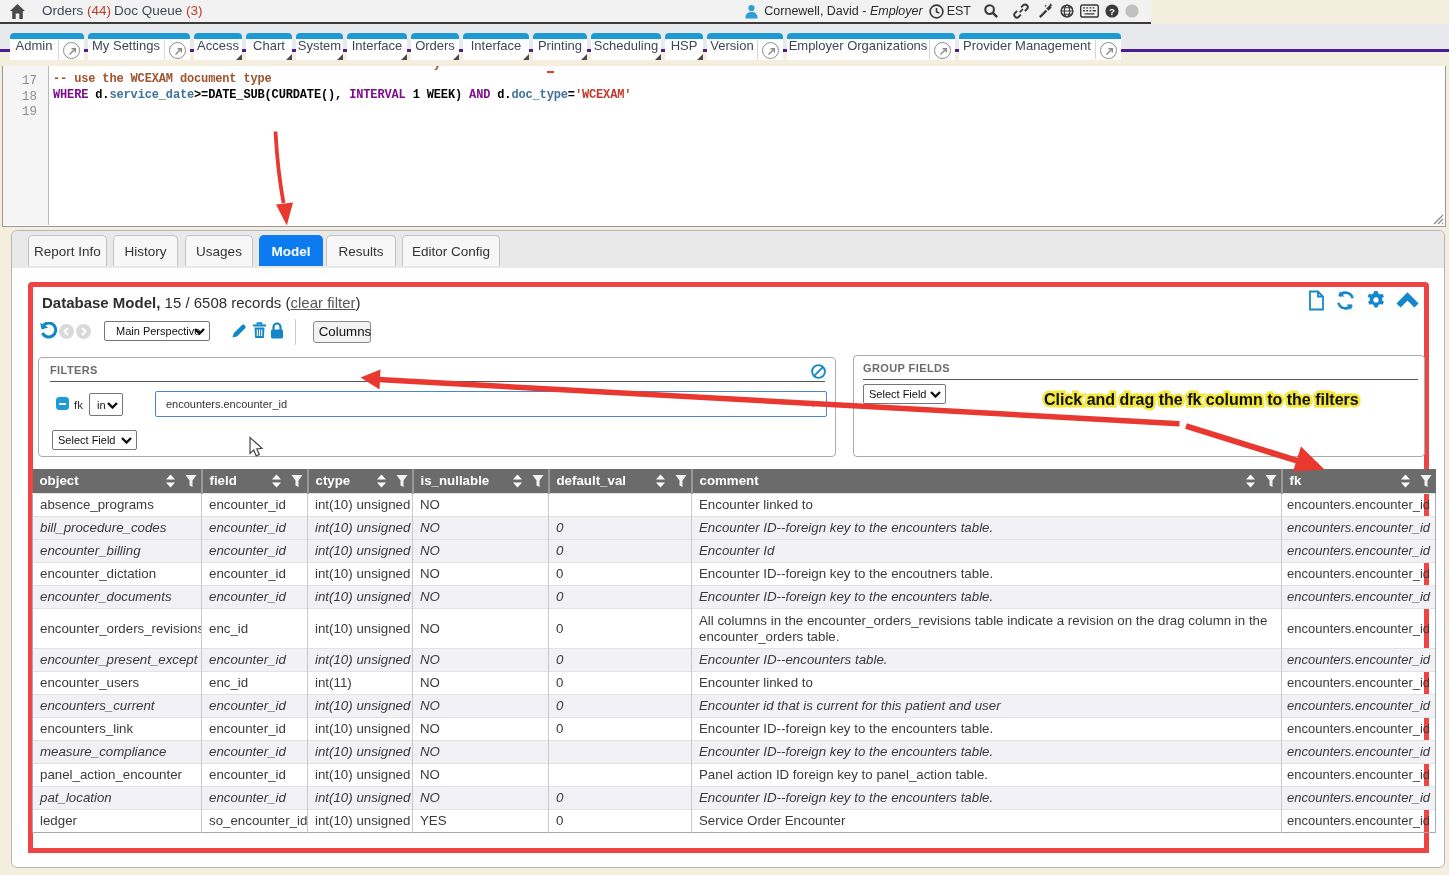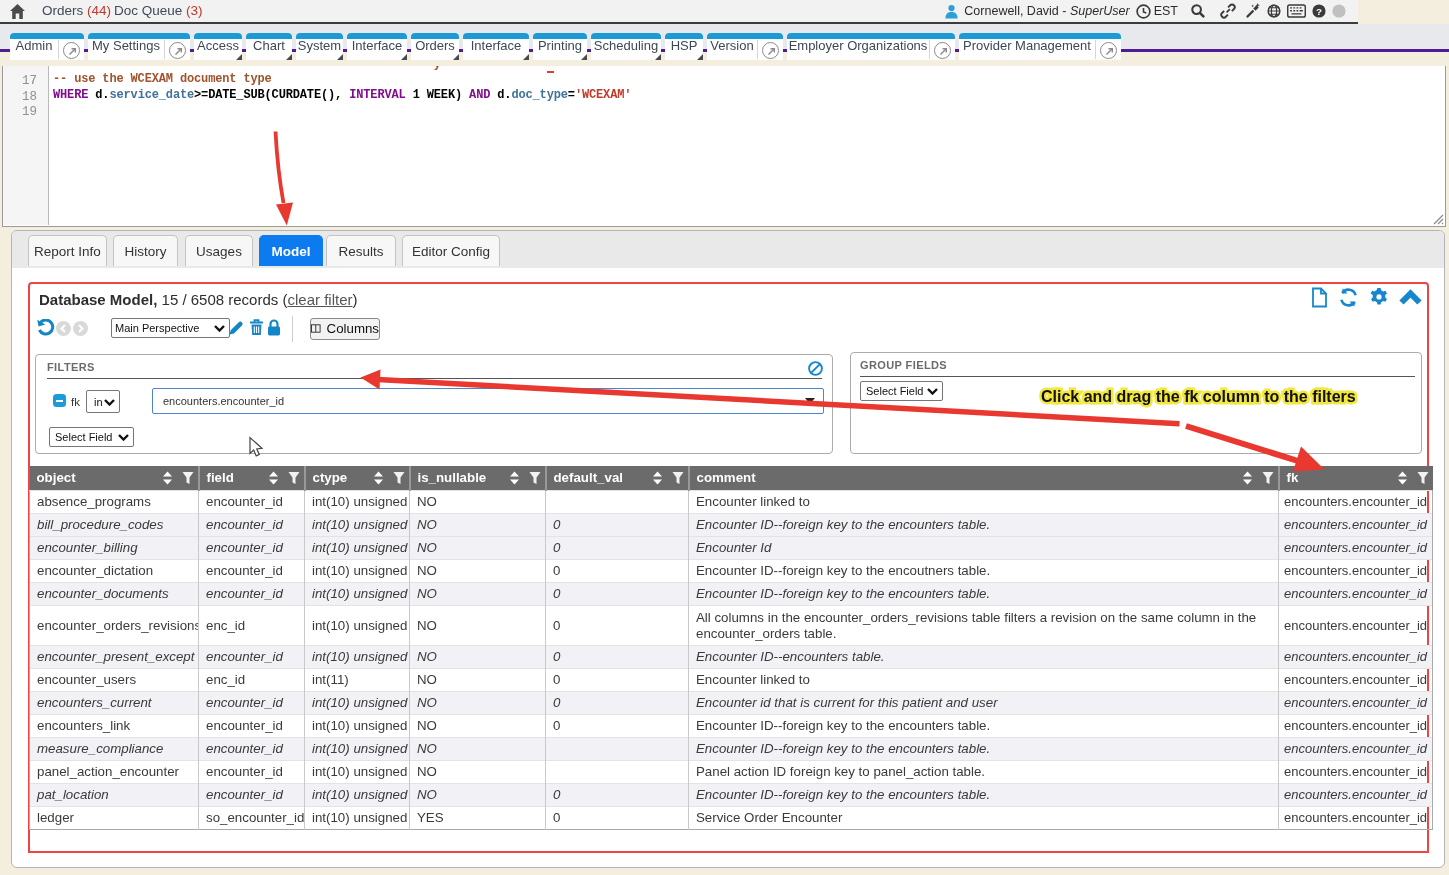--- a/index.html
+++ b/index.html
@@ -1,21 +1,21 @@
 <!DOCTYPE html>
 <html><head>
 <meta charset="utf-8">
 <style>
 * { margin:0; padding:0; box-sizing:border-box; }
 html,body { width:1449px; height:875px; overflow:hidden; }
 body { font-family:"Liberation Sans", sans-serif; background:#f3eedd; }
 #page { position:relative; width:1449px; height:875px; }
 
 
-#topbar { position:absolute; left:0; top:0; width:1358px; height:24px;
+#topbar { position:absolute; left:0; top:0; width:1151px; height:24px;
   background:#f2f2f2; border-bottom:2px solid #3c3c3c; }
 #topbar .mi { position:absolute; top:3px; font-size:13.5px; color:#3f4a5a; }
 #topbar .mi .cnt { color:#c0392b; }
 #topbar .right { position:absolute; right:12px; top:0; height:22px; display:flex; align-items:center; gap:6px; }
 #topbar .uname { font-size:12.5px; color:#2b2b2b; white-space:nowrap; }
 #topbar .uname i { font-style:italic; }
 
 
 #navbar { position:absolute; left:0; top:24px; width:1449px; height:28px;
   background:#e7e9ec; border-bottom:3px solid #4c1d95; }
@@ -41,21 +41,21 @@
   <svg style="position:absolute;left:9px;top:3px" width="17" height="17" viewBox="0 0 17 17">
         <path d="M8.5 1 L16 8 L13.8 8 L13.8 16 L10.3 16 L10.3 10.5 L6.7 10.5 L6.7 16 L3.2 16 L3.2 8 L1 8 Z" fill="#4a4a4a"></path>
       </svg>
   <div class="mi" style="left:42px">Orders <span class="cnt">(44)</span></div>
   <div class="mi" style="left:114px">Doc Queue <span class="cnt">(3)</span></div>
   <div class="right">
     <svg width="13" height="15" viewBox="0 0 15 16">
           <circle cx="7.5" cy="4" r="3.6" fill="#2e9fd4"></circle>
           <path d="M0.5 16 C0.5 10.8 3.2 8.6 7.5 8.6 C11.8 8.6 14.5 10.8 14.5 16 Z" fill="#2e9fd4"></path>
         </svg>
-    <span class="uname">Cornewell, David - <i>SuperUser</i></span>
+    <span class="uname">Cornewell, David - <i>Employer</i></span>
     <svg width="15" height="15" viewBox="0 0 16 16">
           <circle cx="8" cy="8" r="6.8" fill="none" stroke="#3a3a3a" stroke-width="1.8"></circle>
           <path d="M8 4.2 L8 8.4 L11 9.6" fill="none" stroke="#3a3a3a" stroke-width="1.7"></path>
         </svg>
     <span class="uname" style="margin-left:-3px">EST</span>
     <svg style="margin-left:6px" width="16" height="16" viewBox="0 0 17 17">
           <circle cx="7" cy="7" r="4.6" fill="none" stroke="#3a3a3a" stroke-width="2.2"></circle>
           <path d="M10.5 10.5 L15 15" stroke="#3a3a3a" stroke-width="2.6"></path>
         </svg>
     <svg style="margin-left:8px" width="16" height="16" viewBox="0 0 17 17">
@@ -188,30 +188,30 @@
 #tabwrap { position:absolute; left:11px; top:230px; width:1434px; height:638px;
   background:#fff; border:1px solid #b5b5b5; border-radius:6px; }
 #tabbar { position:absolute; left:0; top:0; width:1432px; height:37px; background:#e9e9e9;
   border-radius:6px 6px 0 0; }
 .ptab { position:absolute; top:4px; height:31px; white-space:nowrap; background:#f7f7f7; border:1px solid #c3c3c3;
   border-bottom:none; border-radius:5px 5px 0 0; font-size:13.5px; color:#333;
   display:flex; align-items:center; justify-content:center; }
 .ptab.act { background:#0d7bf0; border-color:#0d7bf0; color:#fff; font-weight:bold; }
 
 #panel { position:absolute; left:16px; top:51px; width:1401px; height:571px;
-  background:#fff; border:2px solid #ef4444; border-radius:4px 4px 0 0; }
+  background:#fff; border:5px solid #ef4444; border-radius:4px 4px 0 0; }
 #phead { position:absolute; left:9px; top:7px; font-size:15px; color:#2e2e2e; }
 #phead b { font-weight:bold; }
 #phead a { color:#555; text-decoration:underline; }
 #picons { position:absolute; right:4px; top:3px; display:flex; gap:9.5px; align-items:center; }
 .sel { border:1px solid #767676; background:#fff; border-radius:2px; font-size:11px; color:#111;
   position:absolute; display:flex; align-items:center; }
 .sel .chev { position:absolute; right:4px; top:50%; margin-top:-3px; width:11px; height:7px; }
 .chev path { fill:none; stroke:#111; stroke-width:2.4; }
-#colbtn { position:absolute; left:280px; top:33.5px; width:70px; height:22px; border:1px solid #8a8a8a;
+#colbtn { position:absolute; left:280px; top:33.5px; width:58px; height:22px; border:1px solid #8a8a8a;
   border-radius:3px; background:#f2f2f2; font-size:13.3px; color:#111; display:flex; align-items:center; justify-content:center; gap:6px;}
 
 .fbox { position:absolute; border:1px solid #ababab; border-radius:4px; background:#fff; }
 .fbox .cap { position:absolute; left:15px; top:6px; font-size:11px; font-weight:bold; color:#6b6b6b; letter-spacing:0.4px; }
 .fbox .hr { position:absolute; left:15px; top:23px; height:1px; background:#555; }
 #finput { position:absolute; left:116px; top:33px; width:672px; height:26px; border:1px solid #4a86c8;
   border-radius:2px; font-size:11px; color:#333; display:flex; align-items:center; padding-left:10px; }
 #finput .dar { position:absolute; right:8px; top:9px; width:0; height:0; border-left:5px solid transparent;
   border-right:5px solid transparent; border-top:6px solid #222; }
 #hltext { position:absolute; left:1011px; top:104px; z-index:5; font-size:16px; font-weight:bold; color:#111; white-space:nowrap; }
@@ -282,21 +282,21 @@
           <path d="M0.2 0.8 L1.6 7.6 L8.2 5.4 Z" fill="#1486c8"></path>
         </svg>
     <svg style="position:absolute;left:26px;top:36.5px" width="15" height="15" viewBox="0 0 15 15">
           <circle cx="7.5" cy="7.5" r="7.5" fill="#d9d9d9"></circle>
           <path d="M9 4 L5.5 7.5 L9 11" fill="none" stroke="#fff" stroke-width="2"></path>
         </svg>
     <svg style="position:absolute;left:43px;top:36.5px" width="15" height="15" viewBox="0 0 15 15">
           <circle cx="7.5" cy="7.5" r="7.5" fill="#d9d9d9"></circle>
           <path d="M6 4 L9.5 7.5 L6 11" fill="none" stroke="#fff" stroke-width="2"></path>
         </svg>
-    <div class="sel" style="left:81px;top:34px;width:119px;height:20px;padding-left:3px">Main Perspective<svg class="chev" viewBox="0 0 11 7" width="11" height="7">
+    <div class="sel" style="left:71px;top:34px;width:106px;height:20px;padding-left:11px">Main Perspective<svg class="chev" viewBox="0 0 11 7" width="11" height="7">
             <path d="M1 1 L5.5 5.5 L10 1"></path>
           </svg></div>
     <svg style="position:absolute;left:198px;top:35px" width="17" height="17" viewBox="0 0 17 17">
           <path d="M1.5 15.5 L2.7 11.3 L11 3 A2.3 2.3 0 0 1 14.2 6.2 L6 14.5 L1.5 15.5 Z" fill="#1486c8"></path>
         </svg>
     <svg style="position:absolute;left:219px;top:35px" width="15" height="17" viewBox="0 0 15 17">
           <path d="M1 3.5 H14 M5.5 3 V1.2 H9.5 V3" fill="none" stroke="#1486c8" stroke-width="1.8"></path>
           <path d="M2.5 5.5 H12.5 L11.8 16 H3.2 Z" fill="#1486c8"></path>
           <path d="M5.3 7.5 V14 M7.5 7.5 V14 M9.7 7.5 V14" stroke="#fff" stroke-width="1.1"></path>
         </svg>
@@ -450,21 +450,21 @@
               <td>0</td>
               <td>Encounter ID--foreign key to the encounters table.</td>
               <td>encounters.encounter_id</td>
             </tr>
       <tr class="dbl">
               <td>encounter_orders_revisions</td>
               <td>enc_id</td>
               <td>int(10) unsigned</td>
               <td>NO</td>
               <td>0</td>
-              <td class="cmt">All columns in the encounter_orders_revisions table filters a revision on the same column in the encounter_orders table.</td>
+              <td class="cmt">All columns in the encounter_orders_revisions table indicate a revision on the drag column in the encounter_orders table.</td>
               <td>encounters.encounter_id</td>
             </tr>
       <tr class="alt">
               <td>encounter_present_except</td>
               <td>encounter_id</td>
               <td>int(10) unsigned</td>
               <td>NO</td>
               <td>0</td>
               <td>Encounter ID--encounters table.</td>
               <td>encounters.encounter_id</td>

